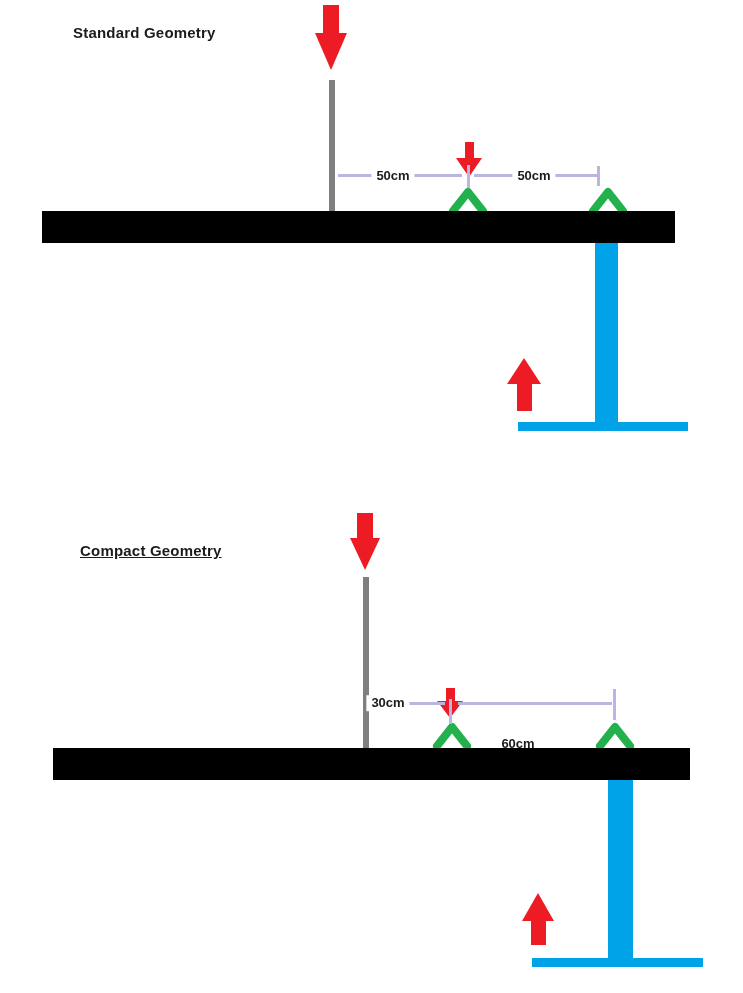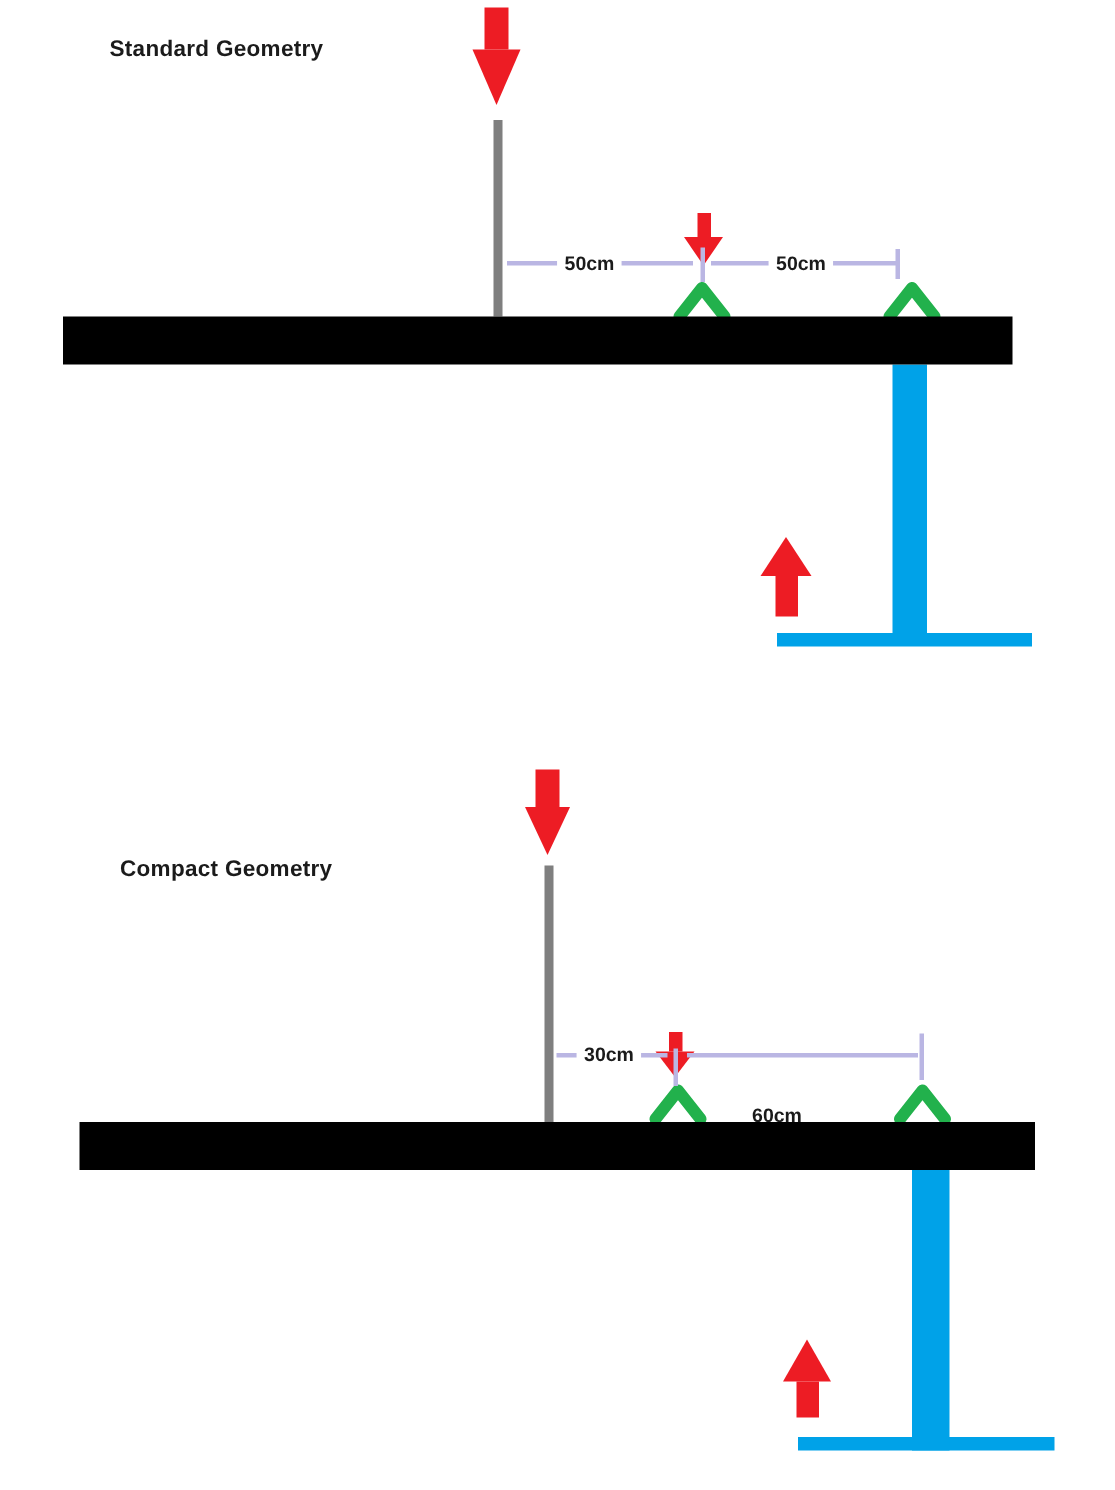--- a/index.html
+++ b/index.html
@@ -69,34 +69,34 @@
   <div class="beam" style="left:42px;top:211px;width:633px;height:32px;"></div>
 
   <div class="column" style="left:595px;top:243px;width:23px;height:187px;"></div>
   <div class="basebar" style="left:518px;top:422px;width:170px;height:9px;"></div>
 
   <div class="arrow up" style="left:507px;top:358px;width:34px;">
     <div class="head" style="border-width:0 17px 26px 17px;"></div>
     <div class="shaft" style="width:15px;height:27px;"></div>
   </div>
 
-  <div class="title" style="left:80px;top:571px;">Compact Geometry</div>
+  <div class="title" style="left:80px;top:542px;text-decoration:underline;">Compact Geometry</div>
 
   <div class="arrow down" style="left:350px;top:513px;width:30px;">
     <div class="shaft" style="width:16px;height:25px;"></div>
     <div class="head" style="border-width:32px 15px 0 15px;"></div>
   </div>
 
   <div class="pole" style="left:363px;top:577px;width:6px;height:171px;"></div>
 
   <div class="dim-line" style="left:371px;top:702px;width:74px;height:3px;"></div>
   <div class="dim-line" style="left:458px;top:702px;width:154px;height:3px;"></div>
   <div class="dim-tick" style="left:449px;top:699px;width:3px;height:25px;"></div>
   <div class="dim-tick" style="left:613px;top:689px;width:3px;height:31px;"></div>
-  <div class="dim-label" style="left:406px;top:703px;">30cm</div>
+  <div class="dim-label" style="left:388px;top:703px;">30cm</div>
   <div class="dim-label" style="left:518px;top:744px;">60cm</div>
 
   <div class="arrow down" style="left:437px;top:688px;width:26px;">
     <div class="shaft" style="width:9px;height:13px;"></div>
     <div class="head" style="border-width:17px 13px 0 13px;"></div>
   </div>
 
   <svg class="arc" style="left:432px;top:721px;" width="40" height="28" viewBox="0 0 40 28">
     <polyline points="5,25 20,6 35,25"></polyline>
   </svg>

